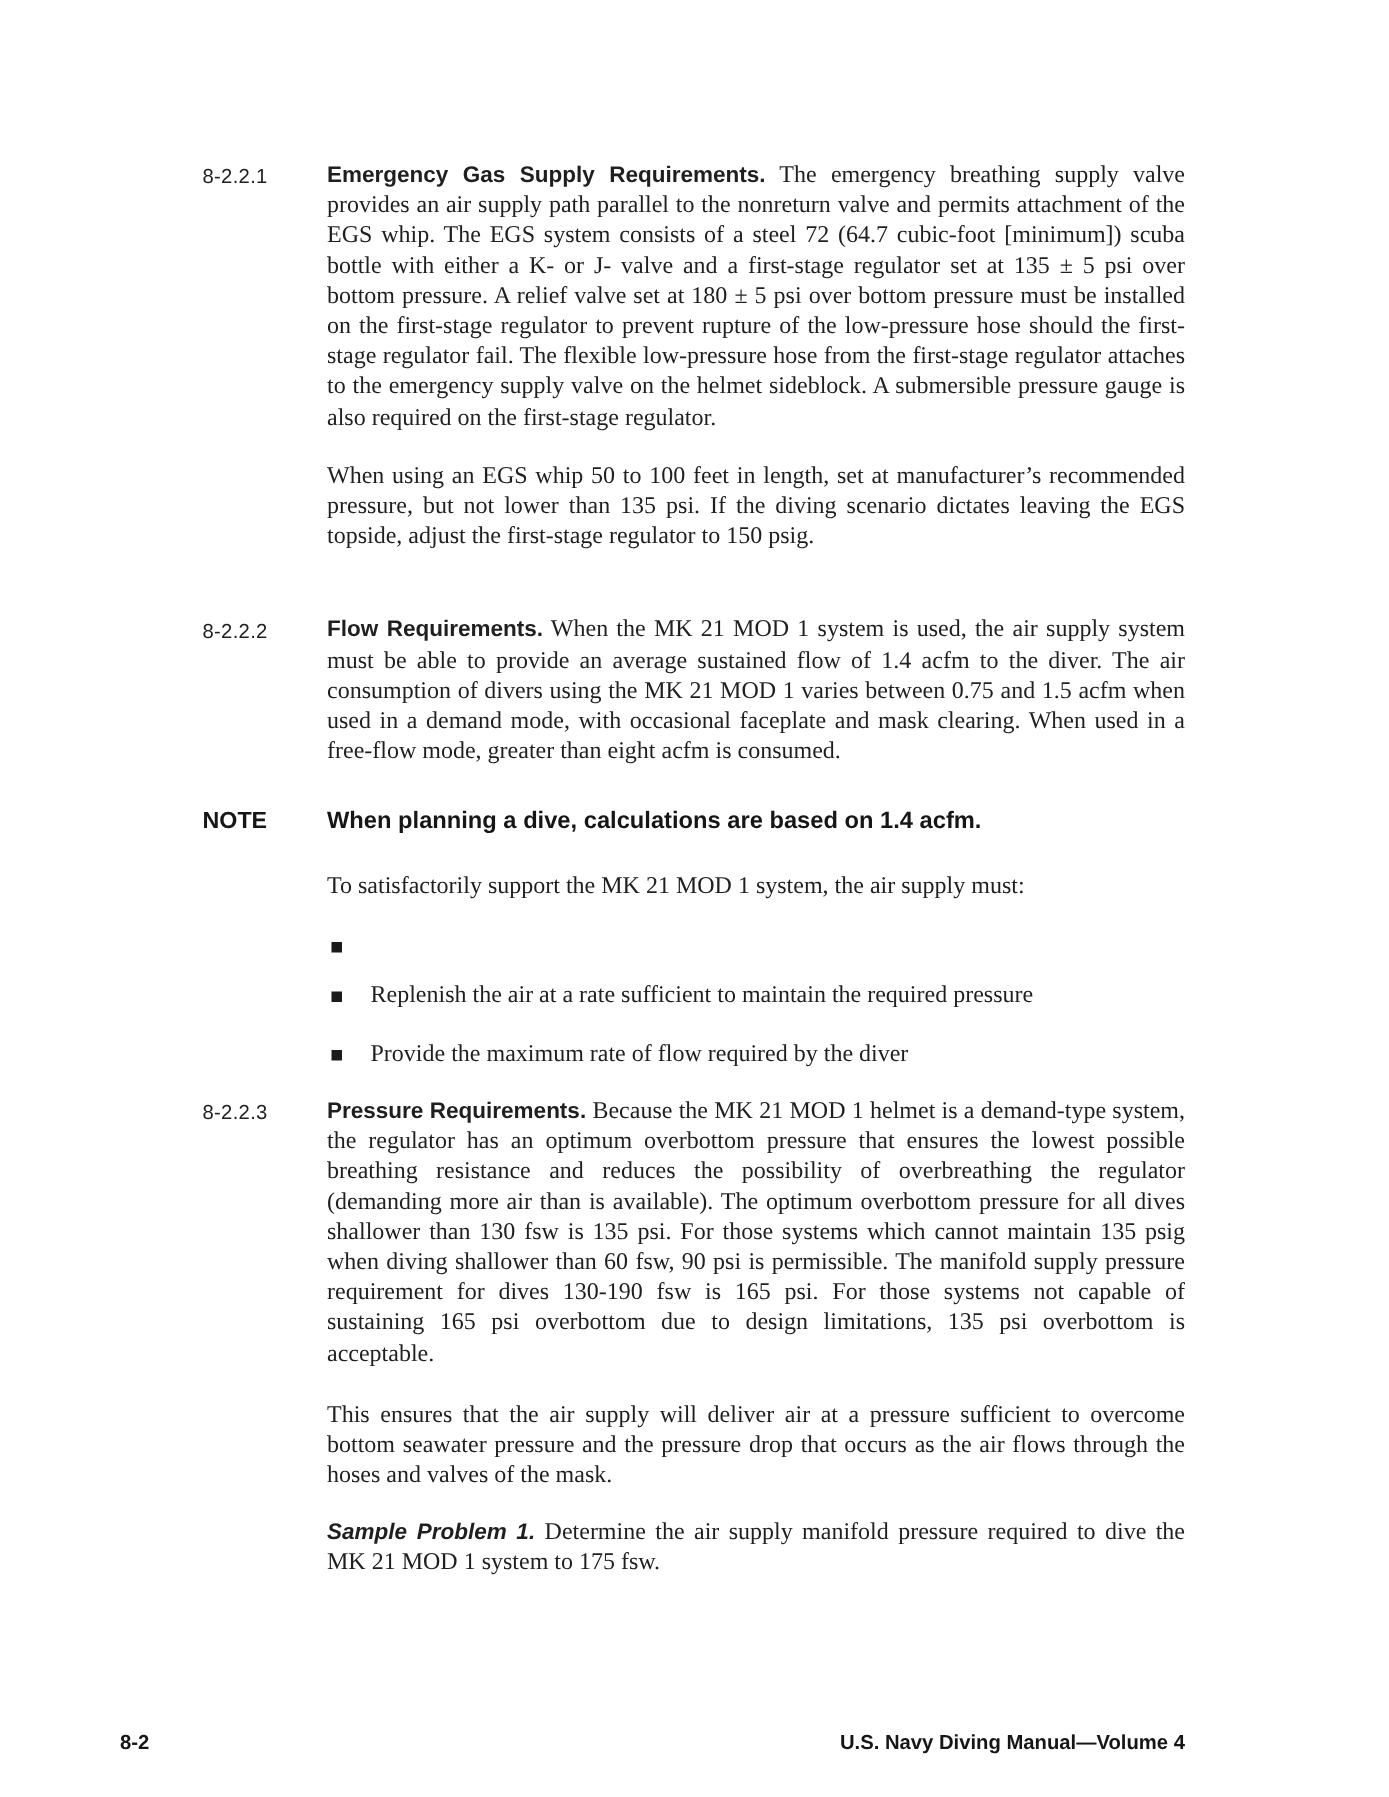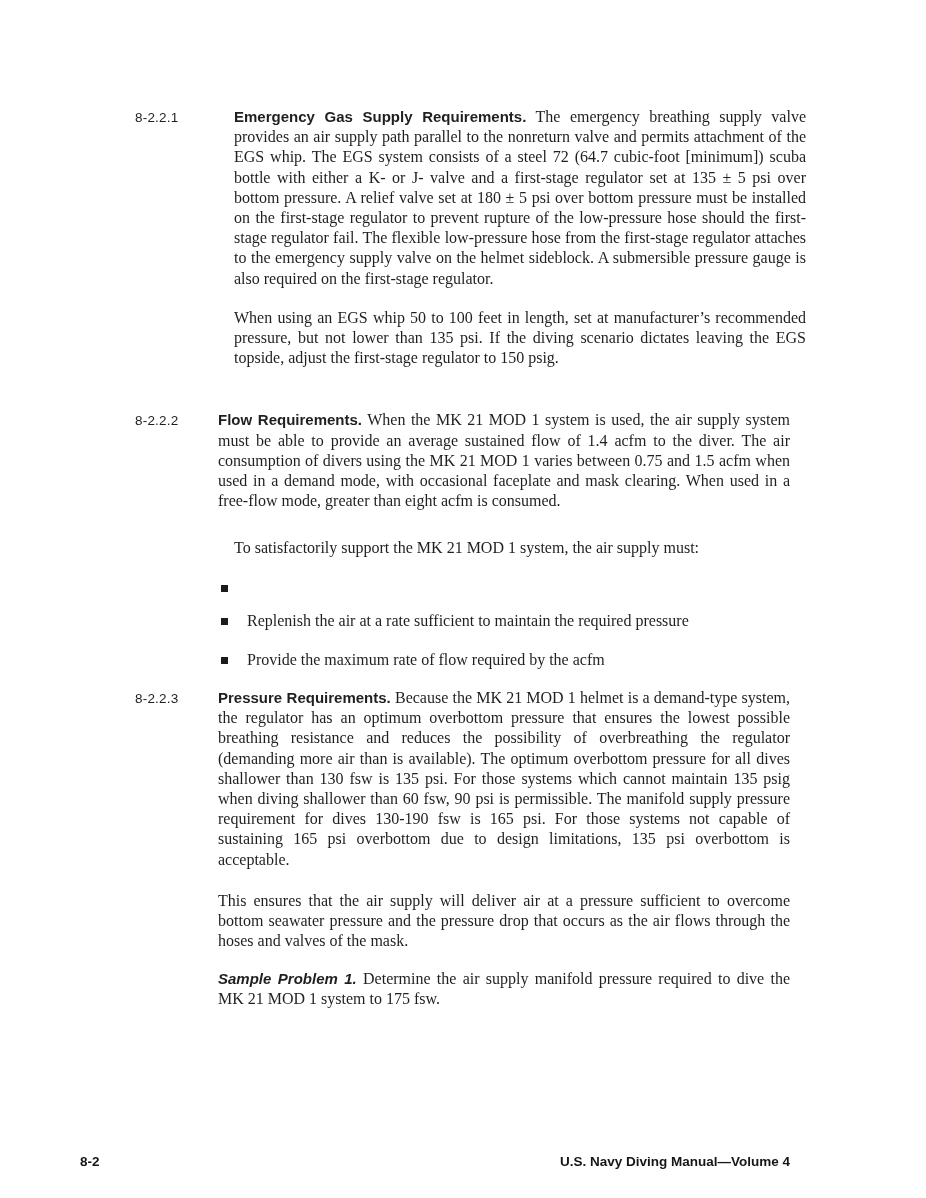--- a/index.html
+++ b/index.html
@@ -68,21 +68,21 @@
     font-size: 15px;
   }
   .note-text {
     margin: 0;
     font-family: "Liberation Sans", sans-serif;
     font-weight: bold;
     font-size: 15.8px;
     line-height: 20px;
     color: #161616;
   }
-  .mb-std   { margin-bottom: 19px; gap: 16px; }
+  .mb-std   { margin-bottom: 19px; }
   .mb-sec   { margin-bottom: 27px; margin-top: 42px; }
   .mb-note  { margin-bottom: 23px; }
   .mb-s3    { margin-bottom: 21px; }
   .mb-p3    { margin-bottom: 17px; }
   .bullet-list {
     margin: 0 0 18px 0;
     padding: 0;
     list-style: none;
   }
   .bullet-item {
@@ -137,20 +137,26 @@
       </div>
     </div>
 
     <div class="row mb-sec">
       <div class="numcol">8-2.2.2</div>
       <div class="bodycol">
         <p class="para"><span class="lead-bold">Flow Requirements.</span> <span>When the MK 21 MOD 1 system is used, the air supply system must be able to provide an average sustained flow of 1.4 acfm to the diver. The air consumption of divers using the MK 21 MOD 1 varies between 0.75 and 1.5 acfm when used in a demand mode, with occasional faceplate and mask clearing. When used in a free-flow mode, greater than eight acfm is consumed.</span></p>
       </div>
     </div>
 
+    <div class="row mb-note">
+      <div class="notecol">NOTE</div>
+      <div class="bodycol">
+        <p class="note-text">When planning a dive, calculations are based on 1.4 acfm.</p>
+      </div>
+    </div>
 
     <div class="row mb-std">
       <div class="numcol"></div>
       <div class="bodycol">
         <p class="para">To satisfactorily support the MK 21 MOD 1 system, the air supply must:</p>
       </div>
     </div>
 
     <div class="row">
       <div class="numcol"></div>
@@ -158,21 +164,21 @@
         <ul class="bullet-list">
           <li class="bullet-item">
             <span class="bullet-square"></span>
           </li>
           <li class="bullet-item">
             <span class="bullet-square"></span>
             <span class="bullet-text">Replenish the air at a rate sufficient to maintain the required pressure</span>
           </li>
           <li class="bullet-item">
             <span class="bullet-square"></span>
-            <span class="bullet-text">Provide the maximum rate of flow required by the acfm</span>
+            <span class="bullet-text">Provide the maximum rate of flow required by the diver</span>
           </li>
         </ul>
       </div>
     </div>
 
     <div class="row mb-s3">
       <div class="numcol">8-2.2.3</div>
       <div class="bodycol">
         <p class="para"><span class="lead-bold">Pressure Requirements.</span> <span>Because the MK 21 MOD 1 helmet is a demand-type system, the regulator has an optimum overbottom pressure that ensures the lowest possible breathing resistance and reduces the possibility of overbreathing the regulator (demanding more air than is available). The optimum overbottom pressure for all dives shallower than 130 fsw is 135 psi. For those systems which cannot maintain 135 psig when diving shallower than 60 fsw, 90 psi is permissible. The manifold supply pressure requirement for dives 130-190 fsw is 165 psi. For those systems not capable of sustaining 165 psi overbottom due to design limitations, 135 psi overbottom is acceptable.</span></p>
       </div>

